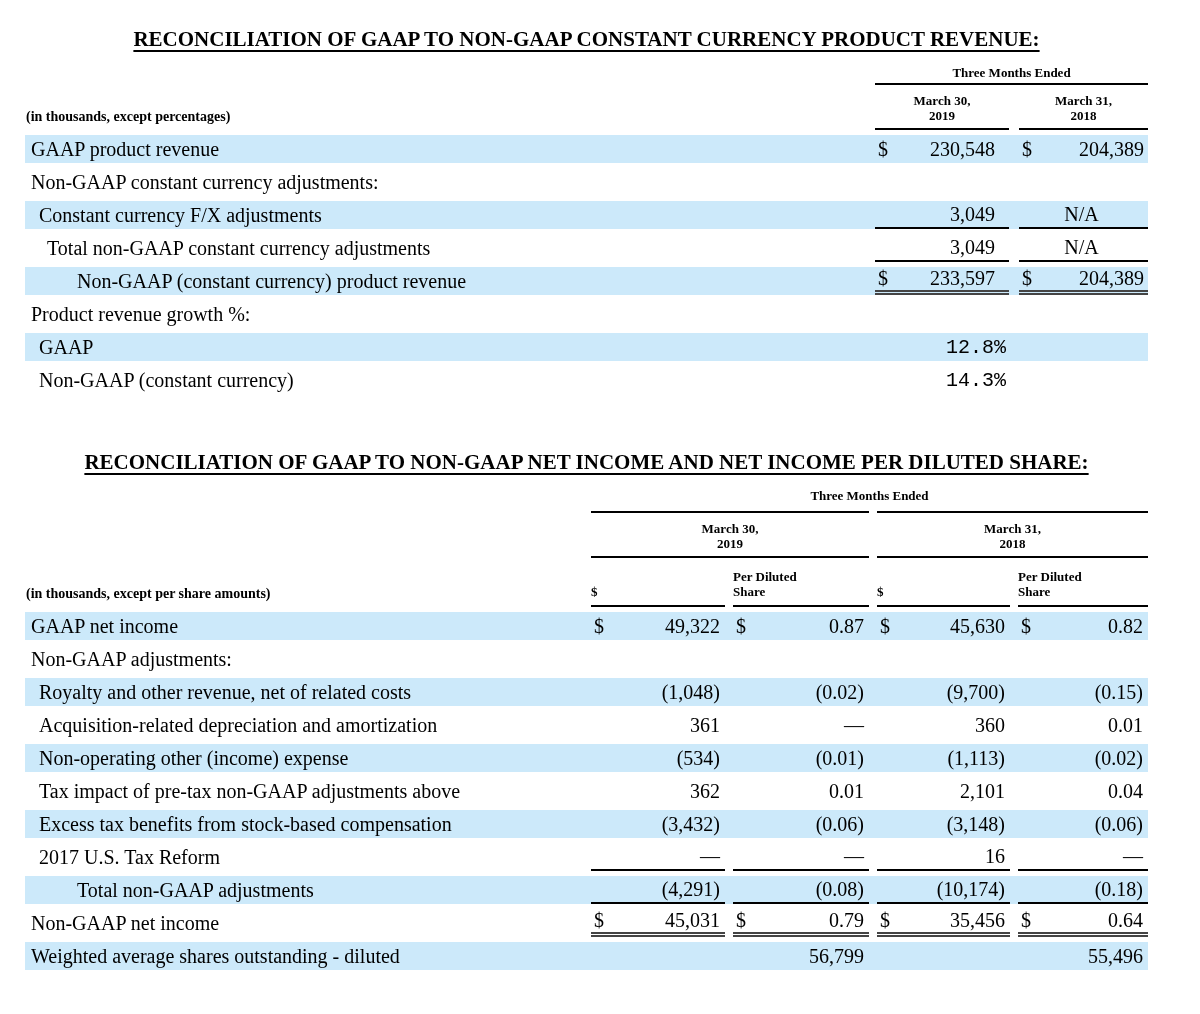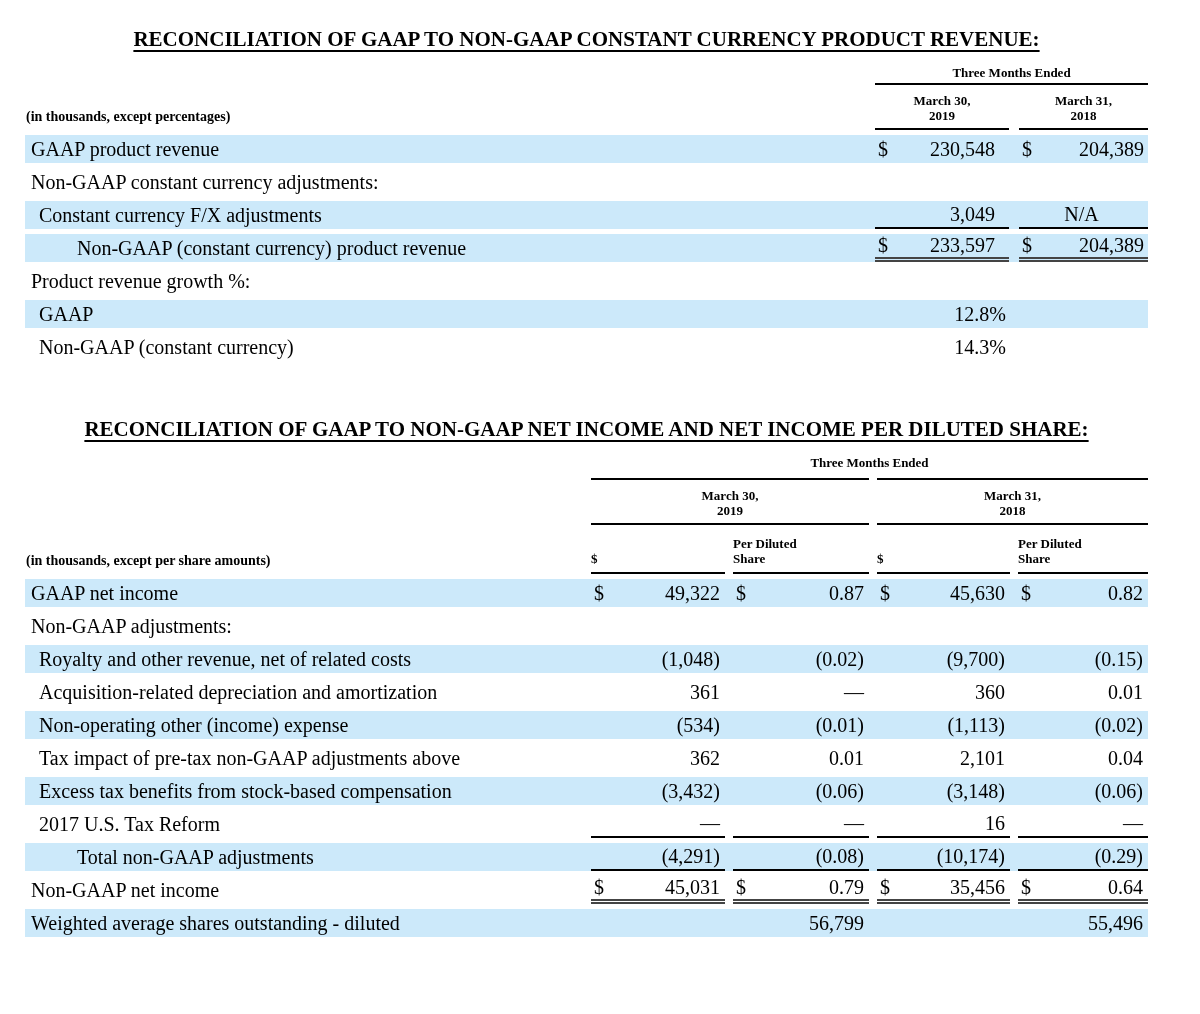--- a/index.html
+++ b/index.html
@@ -58,21 +58,21 @@
   td.lbl{padding-left:6px;white-space:nowrap;}
   td.lbl.ind1{padding-left:14px;}
   td.lbl.ind2{padding-left:22px;}
   td.lbl.ind3{padding-left:52px;}
   td.num .cell{
     display:flex;justify-content:space-between;align-items:baseline;
     padding:0 5px 0 3px;
   }
   .t1 td.num.n1 .cell{padding-right:14px;}
   .t1 td.num.n2 .cell{padding-right:4px;}
-  .t1 td.num.pct .cell{padding-right:3px;}
+  .t1 td.num.pct .cell{padding-right:3px;font-family:Liberation Mono, monospace;}
   td.num.center .cell{justify-content:center;padding:0;}
   td.gap{background-clip:padding-box;}
 </style>
 </head>
 <body>
 
 <div class="page">
 
   <section>
     <h1 class="section-title">RECONCILIATION OF GAAP TO NON-GAAP CONSTANT CURRENCY PRODUCT REVENUE:</h1>
@@ -133,20 +133,35 @@
               </div>
             </td>
         <td class="gap"></td>
         <td class="num n2 center bb">
               <div class="cell">
                 <span>N/A</span>
               </div>
             </td>
       </tr>
 
+      <tr class="data">
+        <td class="lbl ind2">Total non-GAAP constant currency adjustments</td>
+        <td class="num n1 bb">
+              <div class="cell">
+                <span></span>
+                <span>3,049</span>
+              </div>
+            </td>
+        <td class="gap"></td>
+        <td class="num n2 center bb">
+              <div class="cell">
+                <span>N/A</span>
+              </div>
+            </td>
+      </tr>
 
       <tr class="data hl">
         <td class="lbl ind3">Non-GAAP (constant currency) product revenue</td>
         <td class="num n1 bbd">
               <div class="cell">
                 <span>$</span>
                 <span>233,597</span>
               </div>
             </td>
         <td class="gap"></td>
@@ -489,21 +504,21 @@
         <td class="num bb">
               <div class="cell">
                 <span></span>
                 <span>(10,174)</span>
               </div>
             </td>
         <td class="gap"></td>
         <td class="num bb">
               <div class="cell">
                 <span></span>
-                <span>(0.29)</span>
+                <span>(0.18)</span>
               </div>
             </td>
       </tr>
 
       <tr class="data">
         <td class="lbl">Non-GAAP net income</td>
         <td class="num bbd">
               <div class="cell">
                 <span>$</span>
                 <span>45,031</span>

